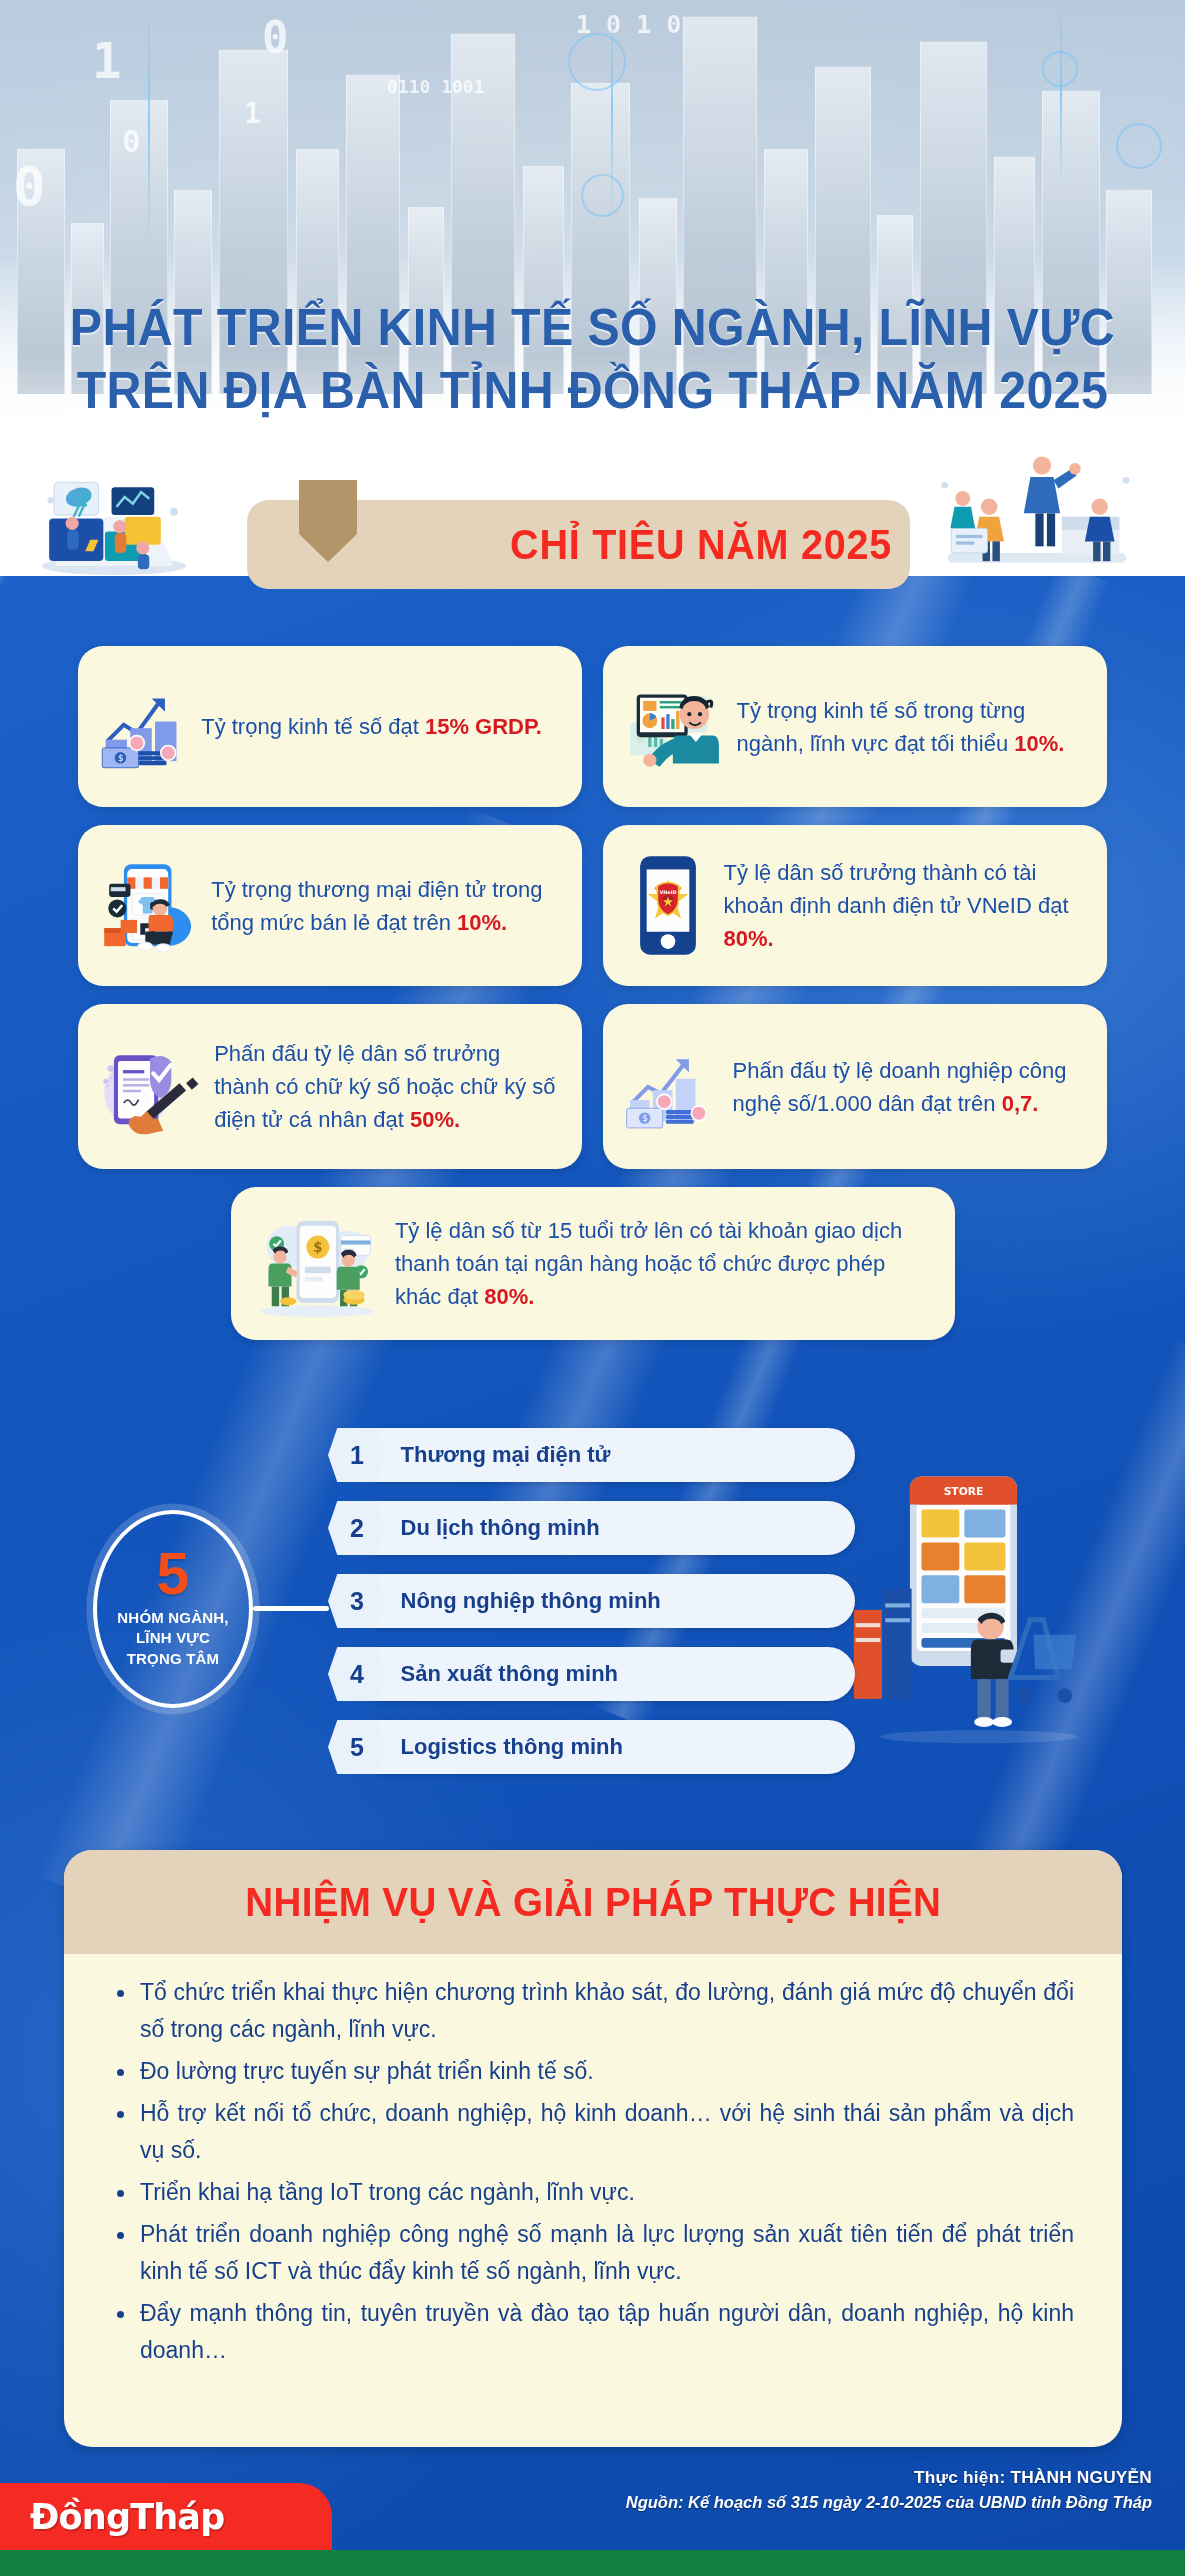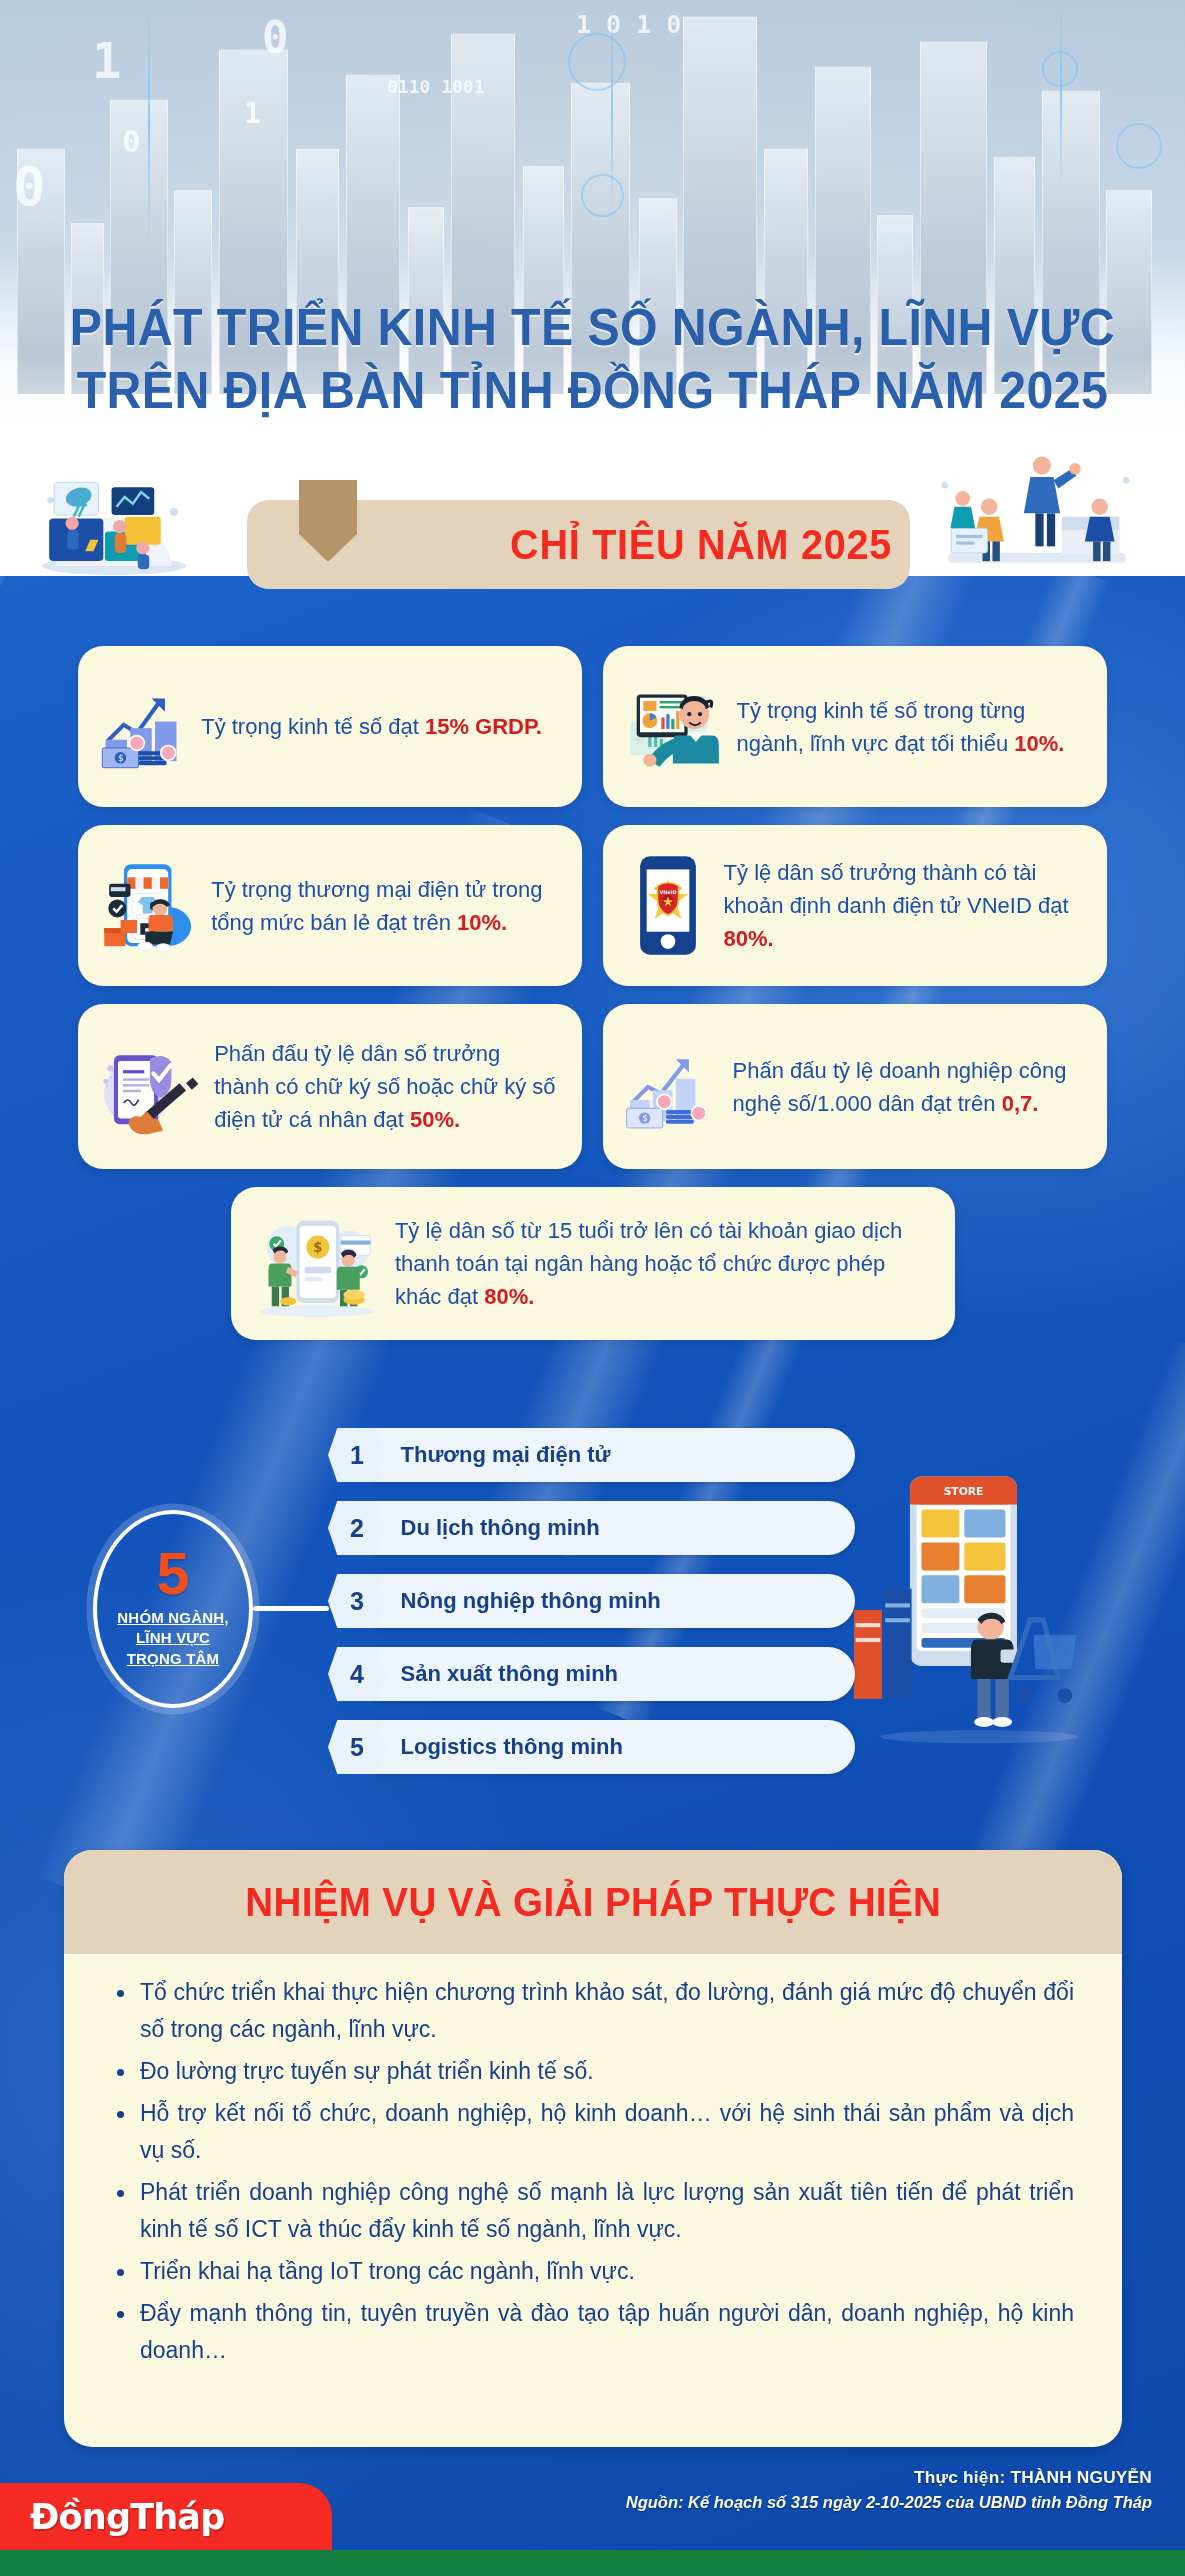--- a/index.html
+++ b/index.html
@@ -116,21 +116,21 @@
   .circle{
     position:absolute; left:93px; top:1510px; width:160px; height:198px;
     border:4.1px solid #ffffff; border-radius:50%;
     display:flex; flex-direction:column; align-items:center; justify-content:center;
     box-shadow:0 0 0 6.6px rgba(255,255,255,.18);
     z-index:9;
   }
   .circle .big{ font-size:59px; font-weight:bold; color:#f14e1c; line-height:51px;
                 text-shadow:0 1.6px 1.6px rgba(0,0,0,.18);}
   .circle .sub{ color:#fff; font-weight:bold; font-size:15px; line-height:20.6px;
-                text-align:center; margin-top:8px; letter-spacing:0.2px;text-decoration:underline;}
+                text-align:center; margin-top:8px; letter-spacing:0.2px;}
   .connector{ position:absolute; left:253px; top:1606px; width:76px; height:5px;
               background:#fff; border-radius:2.5px; z-index:8;}
 
   .glist{ position:absolute; left:328px; top:1428px; width:527px; z-index:9;}
   .gitem{ display:flex; align-items:stretch; margin-bottom:19px; height:54px; position:relative;}
   .gnum{
     width:58px; height:54px; background:#e9f1fb;
     clip-path:polygon(16% 0,84% 0,100% 50%,84% 100%,16% 100%,0 50%);
     display:flex; align-items:center; justify-content:center;
     color:#17408c; font-weight:bold; font-size:25px; z-index:2;
@@ -594,22 +594,22 @@
   </div>
 
   <div class="tasks">
     <div class="tasks-head">
       <div class="h">NHIỆM VỤ VÀ GIẢI PHÁP THỰC HIỆN</div>
     </div>
     <ul>
       <li>Tổ chức triển khai thực hiện chương trình khảo sát, đo lường, đánh giá mức độ chuyển đổi số trong các ngành, lĩnh vực.</li>
       <li>Đo lường trực tuyến sự phát triển kinh tế số.</li>
       <li>Hỗ trợ kết nối tổ chức, doanh nghiệp, hộ kinh doanh… với hệ sinh thái sản phẩm và dịch vụ số.</li>
+      <li>Triển khai hạ tầng IoT trong các ngành, lĩnh vực.</li>
       <li>Phát triển doanh nghiệp công nghệ số mạnh là lực lượng sản xuất tiên tiến để phát triển kinh tế số ICT và thúc đẩy kinh tế số ngành, lĩnh vực.</li>
-      <li>Triển khai hạ tầng IoT trong các ngành, lĩnh vực.</li>
       <li>Đẩy mạnh thông tin, tuyên truyền và đào tạo tập huấn người dân, doanh nghiệp, hộ kinh doanh…</li>
     </ul>
   </div>
 
   <div class="credits">
     <div class="c1">Thực hiện: THÀNH NGUYỄN</div>
     <div class="c2">Nguồn: Kế hoạch số 315 ngày 2-10-2025 của UBND tỉnh Đồng Tháp</div>
   </div>
   <div class="greenbar"></div>
   <div class="logo">

